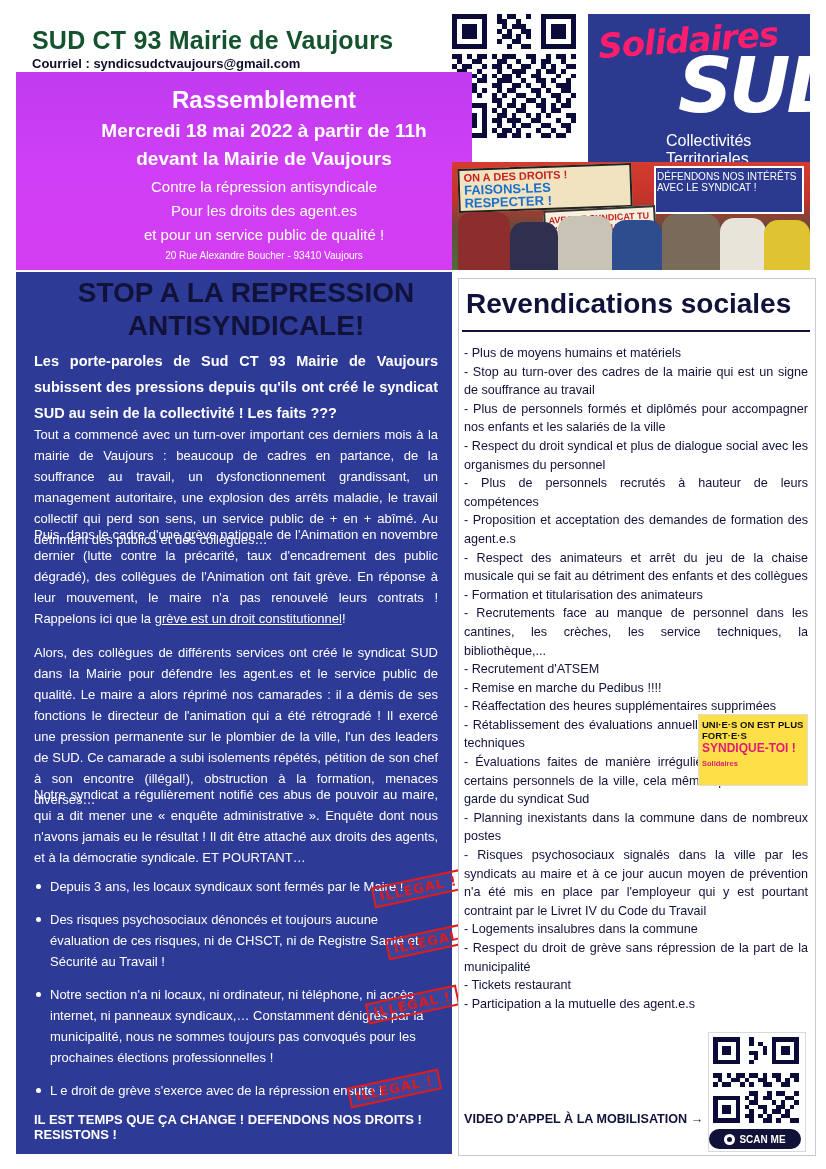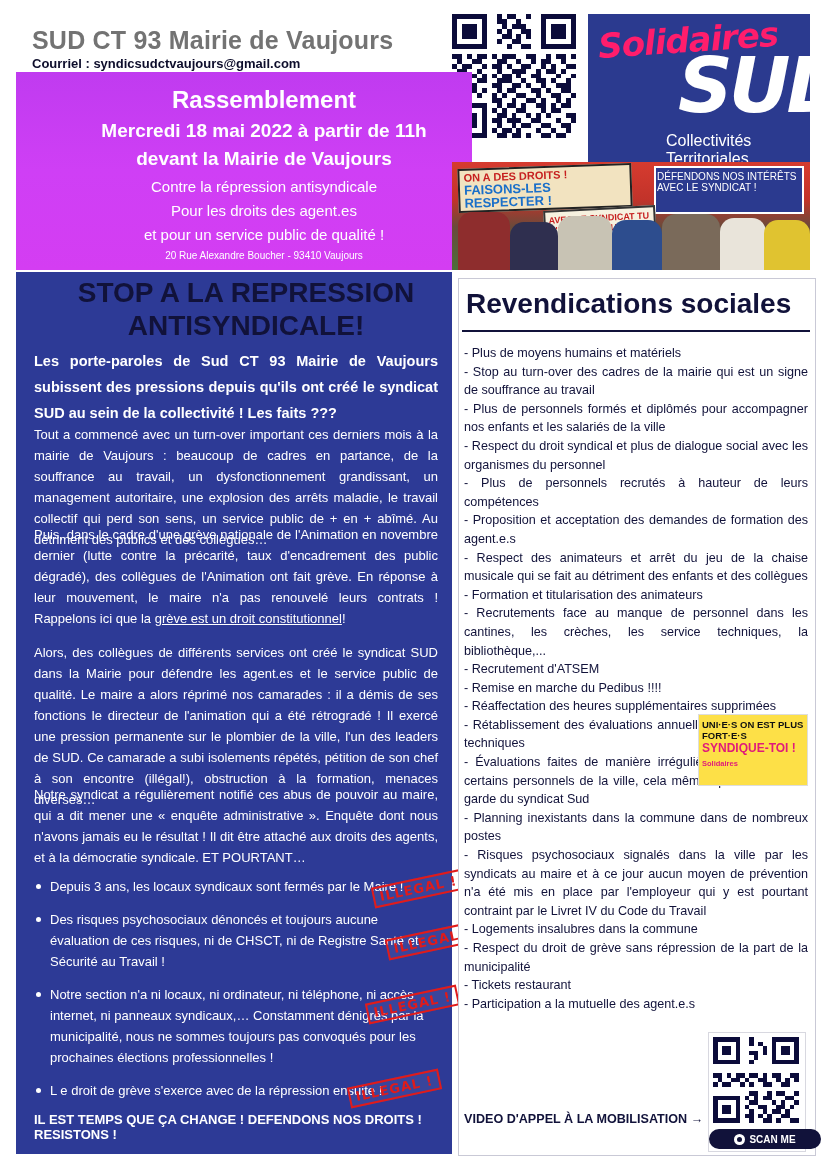--- a/index.html
+++ b/index.html
@@ -8,21 +8,21 @@
     background:#ffffff;
     font-family:"Liberation Sans", sans-serif;
     position:relative;
     overflow:hidden;
   }
   .page{position:relative;width:826px;height:1169px;}
 
   
   .hdr-title{
     position:absolute;left:32px;top:26px;
-    font-size:25px;font-weight:bold;color:#737373;letter-spacing:.2px;
+    font-size:25px;font-weight:bold;color:#14532d;letter-spacing:.2px;
   }
   .hdr-mail{
     position:absolute;left:32px;top:56px;
     font-size:13px;font-weight:bold;color:#0d0d2b;
   }
 
   
   .qr-top{
     position:absolute;left:452px;top:14px;width:124px;height:124px;background:#fff;
   }
@@ -164,21 +164,21 @@
 
   .video-line{
     position:absolute;left:464px;top:1112px;width:260px;
     font-size:12.6px;font-weight:bold;color:#11123a;
   }
   .qr-bottom{
     position:absolute;left:708px;top:1032px;width:96px;height:118px;
     background:#ffffff;border:1px solid #d8d8e0;
   }
   .scanme{
-    position:absolute;left:0;bottom:2px;width:112px;height:20px;
+    position:absolute;left:0;bottom:2px;width:92px;height:20px;
     background:#11123a;border-radius:10px;color:#fff;font-size:10px;font-weight:bold;
     display:flex;align-items:center;justify-content:center;gap:4px;
   }
   .scan-dot{width:11px;height:11px;border-radius:50%;background:#fff;position:relative;}
   .scan-dot:after{content:"";position:absolute;left:3px;top:3px;width:5px;height:5px;background:#11123a;border-radius:50%;}
 </style>
 </head>
 <body>
 
 <div class="page">

